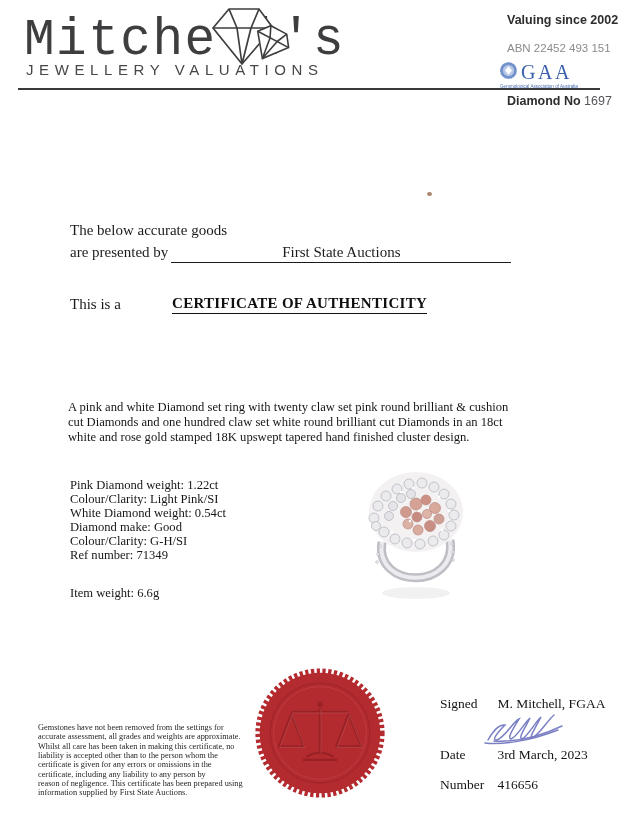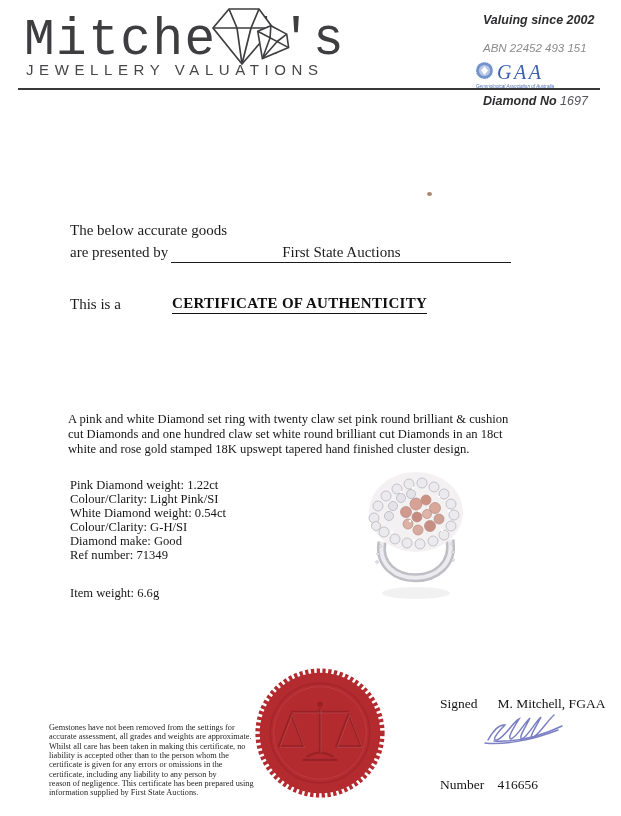--- a/index.html
+++ b/index.html
@@ -15,23 +15,22 @@
     font-family:Liberation Mono, monospace;
     font-size:51px; letter-spacing:1.5px; color:#3e3e40; font-weight:400;
   }
   .brand-sub{
     left:26px; top:61px;
     font-family:"Liberation Sans", sans-serif;
     font-size:15px; letter-spacing:5.6px; color:#47474a;
   }
   .logo-diamonds{ left:203px; top:4px; }
   .head-right{
-    left:475px; top:13px; width:118px;
+    left:499px; top:13px; width:118px;
     font-family:"Liberation Sans", sans-serif;
-    font-style:italic;
   }
   .valuing{ font-size:12.5px; font-weight:bold; color:#2d2d2f; padding-left:8px; white-space:nowrap;}
   .abn{ font-size:11.5px; color:#8b8b90; padding-left:8px; margin-top:15px; white-space:nowrap;}
   .gaa-row{ display:flex; align-items:flex-start; margin-top:7px; }
   .gaa-text{
     font-family:"Liberation Serif", serif; font-size:20px; letter-spacing:2.5px;
     color:#3a5fae; margin-left:3px;
   }
   .gaa-sub{ font-size:4.6px; color:#4a6db5; margin-top:0px; padding-left:1px; white-space:nowrap;}
   .member{ font-size:12.5px; color:#2d2d2f; padding-left:8px; margin-top:5px; white-space:nowrap;}
@@ -50,28 +49,28 @@
     text-align:center; margin-left:3px; padding-bottom:1px;
   }
   .thisisa{ left:70px; top:296px; font-size:15px; }
   .cert-title{
     left:172px; top:295px; font-size:15px; font-weight:bold; letter-spacing:.3px;
     border-bottom:1.6px solid #111; padding-bottom:1px; color:#0f0f0f; white-space:nowrap;
   }
 
   
   .pre{ white-space:pre; }
-  .description{ left:68px; top:412px; font-size:12.6px; line-height:15.2px; color:#161616; }
+  .description{ left:68px; top:400px; font-size:12.6px; line-height:15.2px; color:#161616; }
   .details{ left:70px; top:478px; font-size:12.6px; line-height:14.1px; color:#161616; }
   .item-weight{ left:70px; top:586px; font-size:12.6px; color:#161616; }
 
   .ring-photo{ left:356px; top:464px; }
 
   
-  .disclaimer{ left:49px; top:723px; font-size:8.3px; line-height:9.35px; color:#252525; }
+  .disclaimer{ left:38px; top:723px; font-size:8.3px; line-height:9.35px; color:#252525; }
   .seal{ left:253px; top:666px; }
 
   .sig-row{ left:440px; font-size:13.5px; color:#141414; white-space:nowrap; }
   .sig-row .lbl{ display:inline-block; width:54px; }
   .row-signed{ top:696px; }
   .row-date{ top:747px; }
   .row-number{ top:777px; }
   .signature-ink{ left:482px; top:710px; }
 </style>
 </head>
@@ -126,22 +125,22 @@
   <div class="abs cert-title">CERTIFICATE OF AUTHENTICITY</div>
 
   <div class="abs description pre">A pink and white Diamond set ring with twenty claw set pink round brilliant &amp; cushion
 cut Diamonds and one hundred claw set white round brilliant cut Diamonds in an 18ct
 white and rose gold stamped 18K upswept tapered hand finished cluster design.</div>
 
   <div class="abs details">
     <div>Pink Diamond weight: 1.22ct</div>
     <div>Colour/Clarity: Light Pink/SI</div>
     <div>White Diamond weight: 0.54ct</div>
+    <div>Diamond make: Good</div>
     <div>Colour/Clarity: G-H/SI</div>
-    <div>Diamond make: Good</div>
     <div>Ref number: 71349</div>
   </div>
 
   <div class="abs item-weight">Item weight: 6.6g</div>
 
   <svg class="abs ring-photo" width="128" height="140" viewBox="0 0 128 140">
     <ellipse cx="60" cy="129" rx="34" ry="6" fill="#ebebeb" opacity="0.7"></ellipse>
     <path d="M26,78 C18,126 102,126 94,76" fill="none" stroke="#bfbfc6" stroke-width="9"></path>
     <path d="M26,78 C18,126 102,126 94,76" fill="none" stroke="#ececf0" stroke-width="4"></path>
     <g fill="#ffffff" stroke="#a9a9b2" stroke-width="0.6">
@@ -236,19 +235,23 @@
   </div>
 
   <svg class="abs signature-ink" width="92" height="38" viewBox="0 0 92 38">
     <g fill="none" stroke="#7b7fc4" stroke-width="1.5" stroke-linecap="round">
       <path d="M6,30 C11,21 17,14 23,15 C15,23 9,31 15,30 C23,27 31,12 37,9 C31,19 25,28 29,29 C35,27 43,12 48,8 C43,18 36,28 40,29 C46,26 54,11 59,7 C54,17 47,27 50,28 C56,26 66,10 72,5"></path>
       <path d="M3,33 C20,35 48,31 76,20"></path>
       <path d="M12,31 C30,32 55,28 80,16"></path>
     </g>
   </svg>
 
+  <div class="abs sig-row row-date">
+    <span class="lbl">Date</span>
+    <span>3rd March, 2023</span>
+  </div>
 
   <div class="abs sig-row row-number">
     <span class="lbl">Number</span>
     <span>416656</span>
   </div>
 
 </div>
 
 </body></html>

